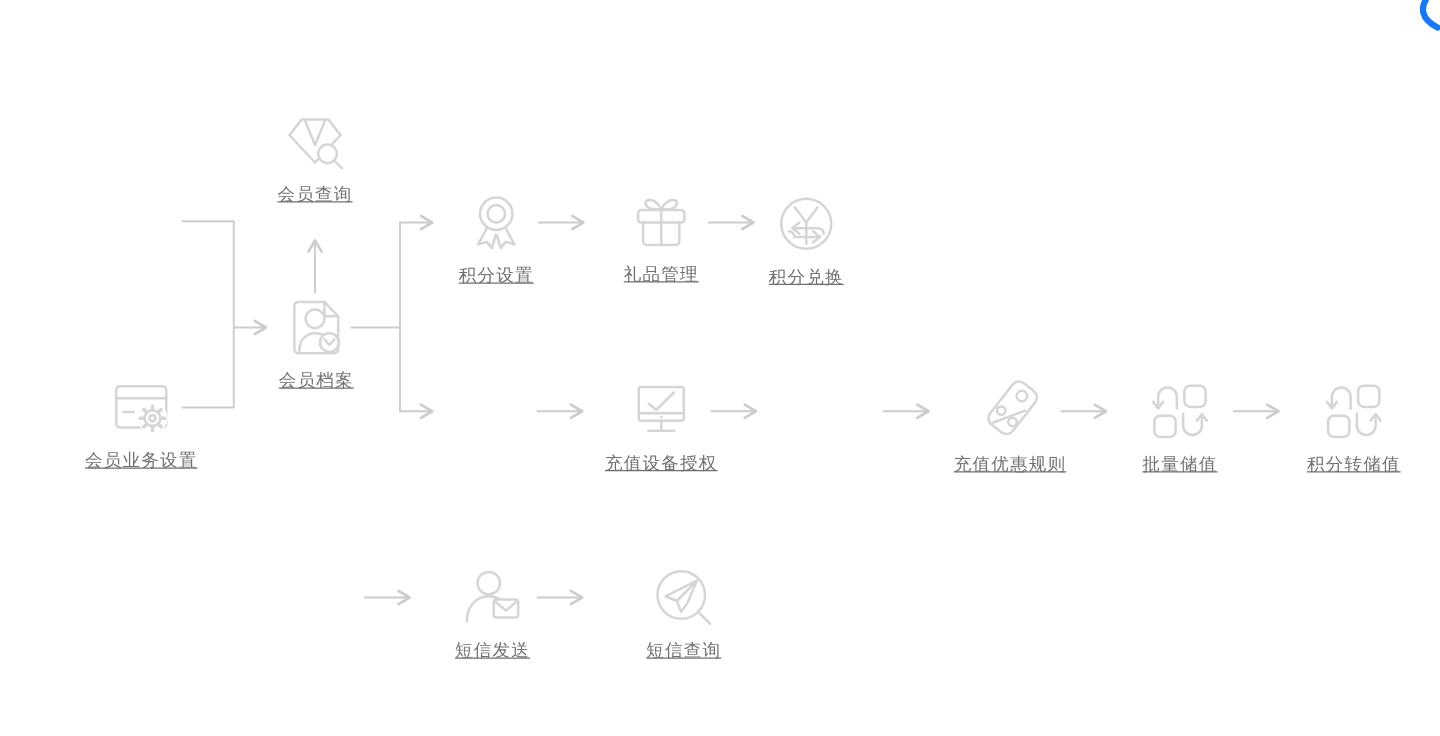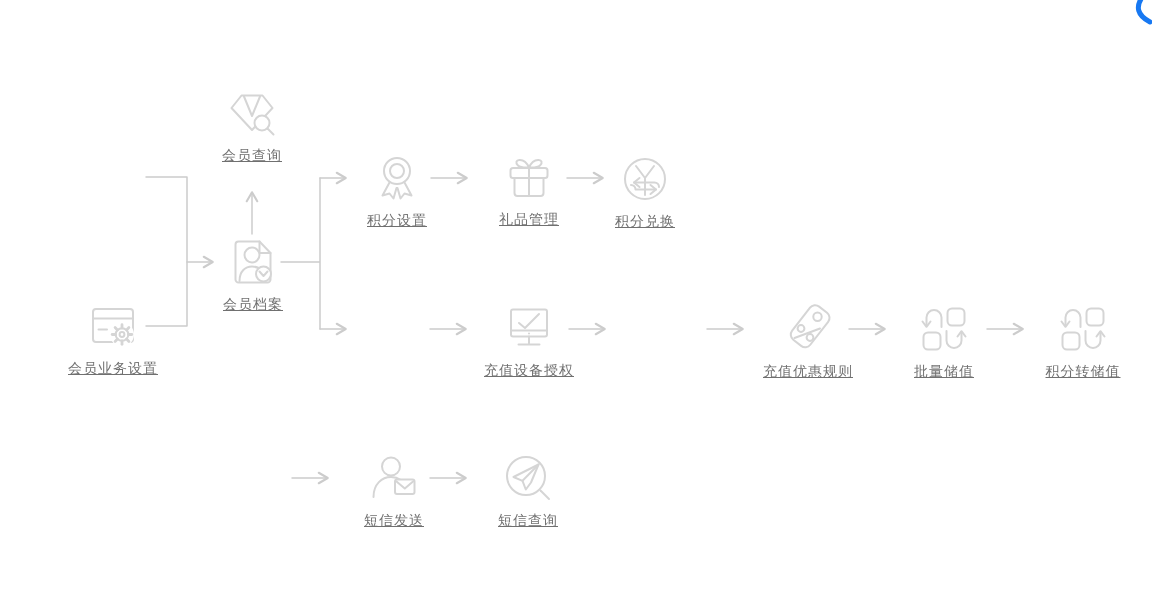--- a/index.html
+++ b/index.html
@@ -220,21 +220,21 @@
       <svg viewBox="0 0 56 56" fill="none" stroke="currentColor" stroke-width="2" stroke-linecap="round" stroke-linejoin="round">
         <circle cx="25" cy="16.5" r="9"></circle>
         <path d="M7.5 47 c0,-13 8.5,-20 17.5,-20 c4,0 7,1 10,3"></path>
         <rect x="29" y="29.5" width="19.5" height="14.5" rx="2" fill="#ffffff"></rect>
         <path d="M30.5 31.5 L38.8 38.5 L47 31.5"></path>
       </svg>
     </span>
     <span class="label">短信发送</span>
   </div>
 
-  <div class="node" style="left:458px;top:450px">
+  <div class="node" style="left:477px;top:450px">
     <span class="icon">
       <svg viewBox="0 0 56 56" fill="none" stroke="currentColor" stroke-width="2" stroke-linecap="round" stroke-linejoin="round">
         <circle cx="26" cy="26" r="19"></circle>
         <path d="M38.5 14.5 L13.5 27 L22.5 30.8 L25.8 39.5 L31 32.5 Z"></path>
         <path d="M22.5 30.8 L38.5 14.5"></path>
         <path d="M40.5 40.5 L49 49"></path>
       </svg>
     </span>
     <span class="label">短信查询</span>
   </div>

